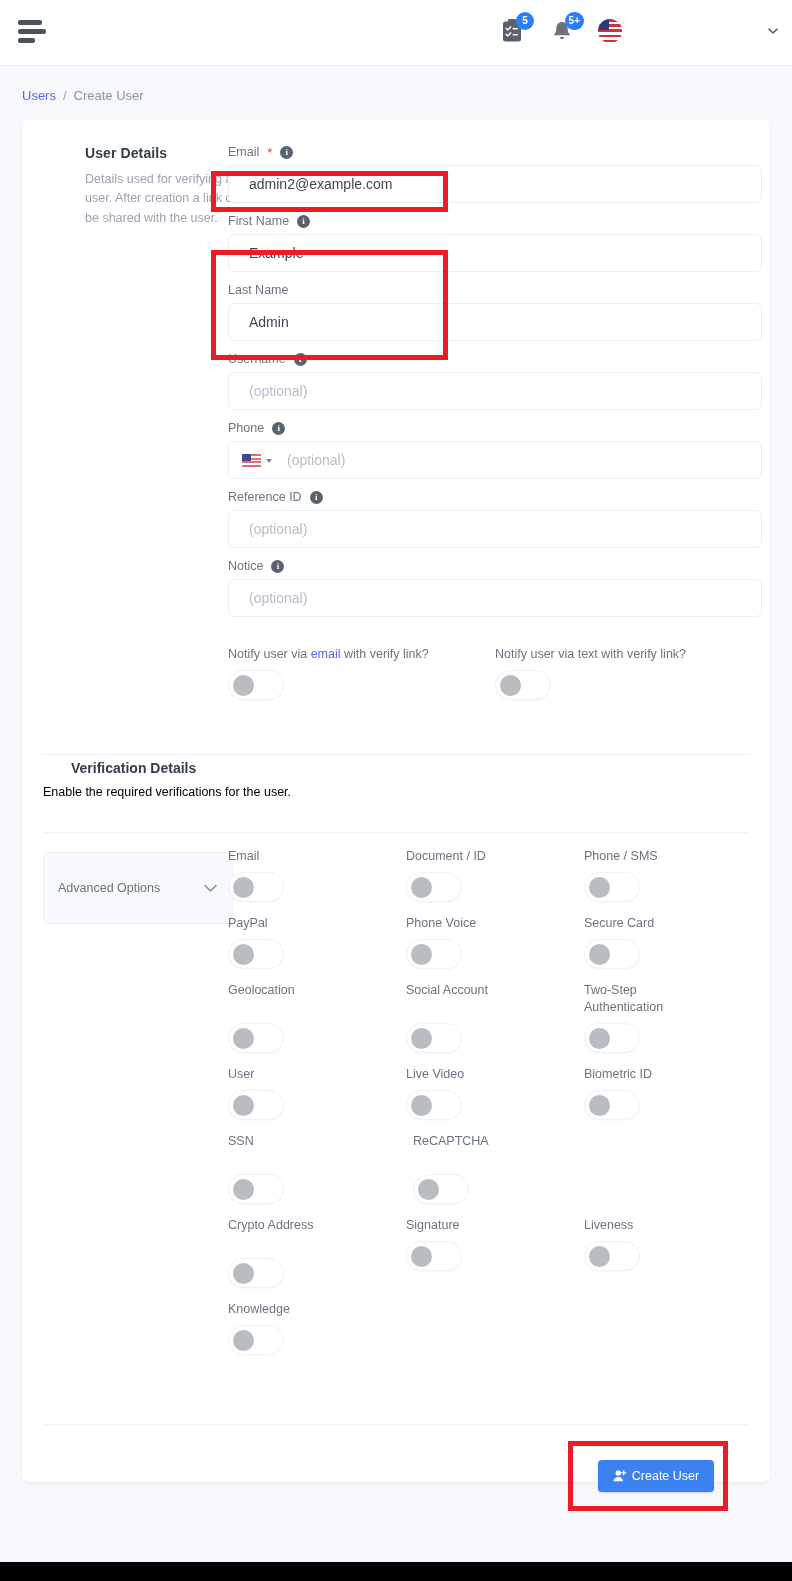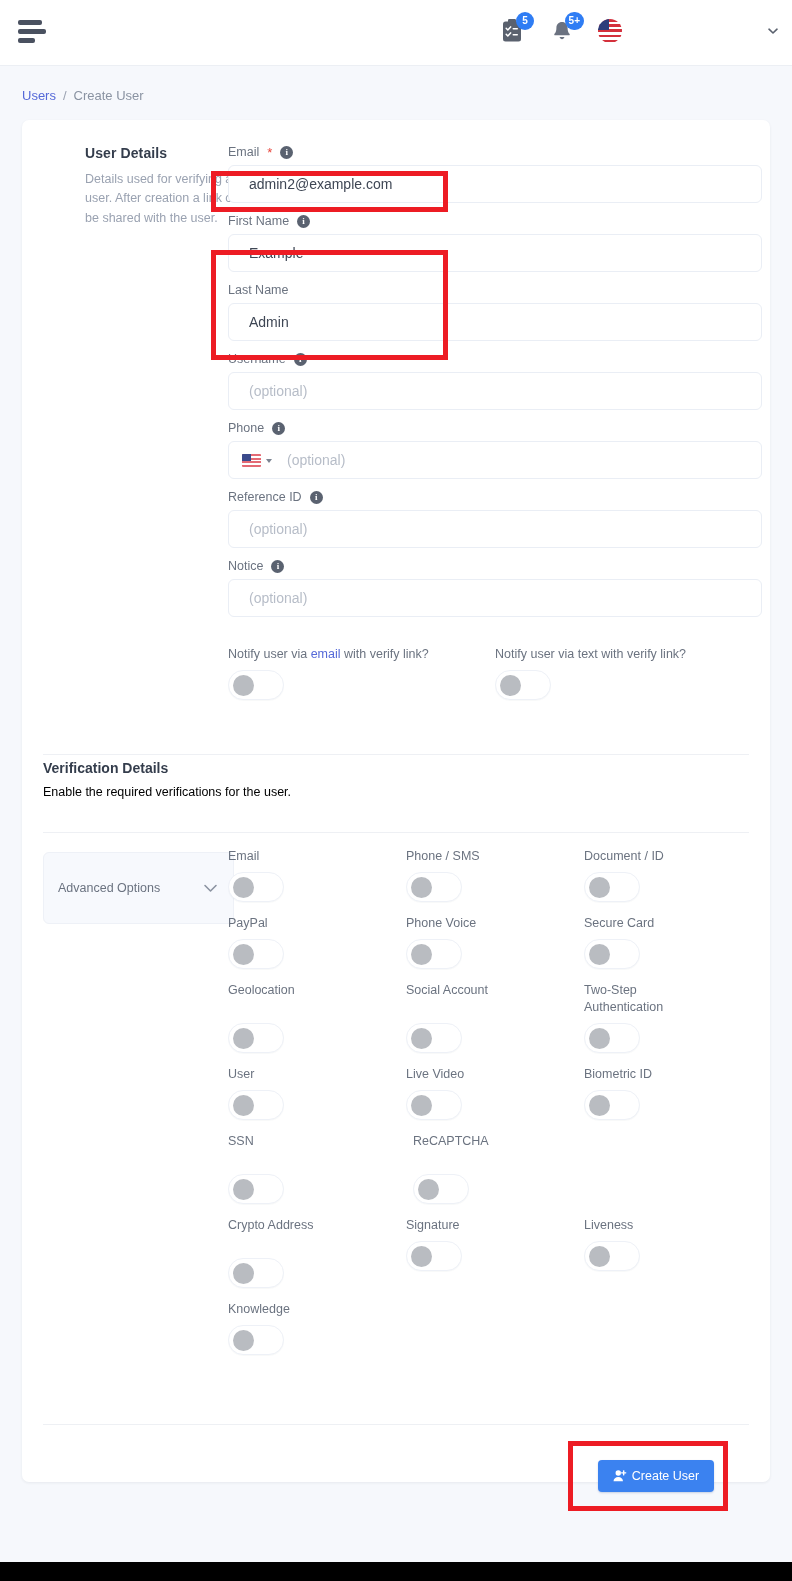--- a/index.html
+++ b/index.html
@@ -89,21 +89,21 @@
   .toggle .knob { position: absolute; left: 4px; top: 4px; width: 21px; height: 21px; border-radius: 50%; background: #b9bcc1; }
 
   .notify-row { display: flex; margin-top: 30px; }
   .notify-col { width: 278px; }
   .notify-label { font-size: 12.5px; color: #6b7380; margin-bottom: 9px; }
   .notify-label .lk { color: #5569d8; }
 
   .divider { position: absolute; left: 21px; width: 706px; height: 1px; background: #eef0f4; }
 
   .vsect { position: absolute; left: 21px; top: 640px; width: 706px; }
-  .vtitle { font-size: 14px; font-weight: bold; color: #343d4c; }
+  .vtitle { font-size: 14px; font-weight: bold; color: #343d4c; margin-left: 28px; }
   .vdesc { margin-top: 9px; font-size: 12.5px; color: #000000; }
 
   .adv-box {
     position: absolute; left: 21px; top: 732px; width: 191px; height: 72px;
     background: #f7f9fd; border: 1px solid #eef1f7; border-radius: 6px;
     display: flex; align-items: center; justify-content: space-between; padding: 0 14px; cursor: pointer;
   }
   .adv-box .txt { font-size: 12.5px; color: #6b7380; line-height: 1.35; }
 
   .vgrid { position: absolute; left: 206px; top: 728px; width: 534px; }
@@ -289,27 +289,27 @@
     <div class="vgrid">
 
       <div class="vrow">
         <div class="vcell">
           <div class="vlab">Email</div>
           <div class="toggle tg-pad">
               <span class="knob"></span>
             </div>
         </div>
         <div class="vcell">
+          <div class="vlab">Document / ID</div>
+          <div class="toggle tg-pad">
+              <span class="knob"></span>
+            </div>
+        </div>
+        <div class="vcell">
           <div class="vlab">Phone / SMS</div>
-          <div class="toggle tg-pad">
-              <span class="knob"></span>
-            </div>
-        </div>
-        <div class="vcell">
-          <div class="vlab">Document / ID</div>
           <div class="toggle tg-pad">
               <span class="knob"></span>
             </div>
         </div>
       </div>
 
       <div class="vrow">
         <div class="vcell">
           <div class="vlab">PayPal</div>
           <div class="toggle tg-pad">

